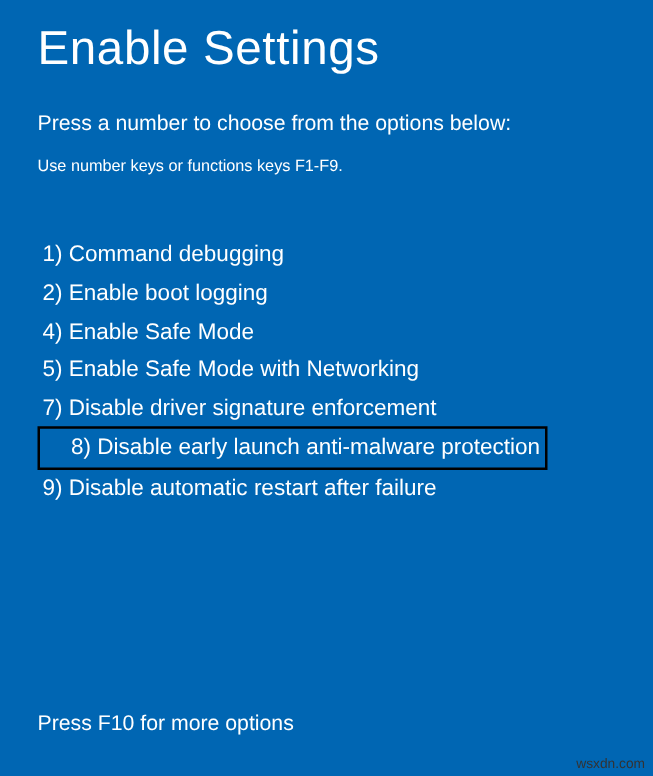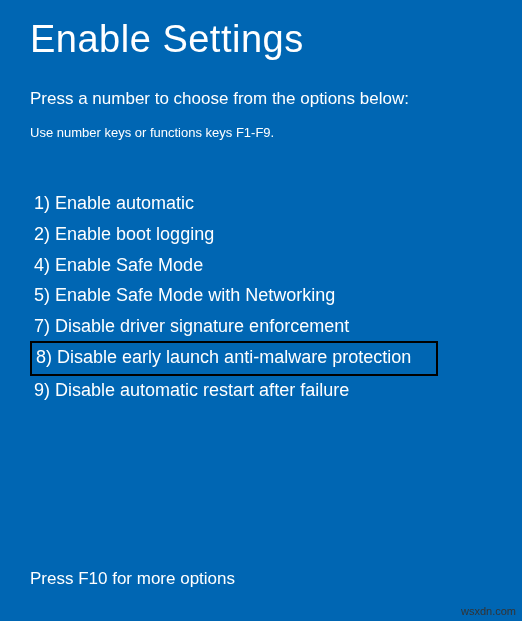--- a/index.html
+++ b/index.html
@@ -34,20 +34,21 @@
     font-weight: 300;
     line-height: 1.6;
     padding: 1px 4px;
   }
   .option.highlighted {
     border: 2px solid #000000;
     padding: 0px 4px 2px 4px;
     margin: -1px 0;
     display: inline-block;
     min-width: 408px;
+    text-align: right;
   }
   .footer {
     position: absolute;
     bottom: 30px;
     left: 30px;
   }
   .footer-line {
     font-size: 17px;
     font-weight: 300;
     line-height: 1.5;
@@ -63,21 +64,21 @@
   }
 </style>
 </head>
 <body>
 
 <h1 class="title">Enable Settings</h1>
 <p class="subtitle">Press a number to choose from the options below:</p>
 <p class="hint">Use number keys or functions keys F1-F9.</p>
 
 <div class="options">
-  <div class="option"><span>1)</span> <span>Enable automatic</span></div>
+  <div class="option"><span>1)</span> <span>Command debugging</span></div>
   <div class="option"><span>2)</span> <span>Enable boot logging</span></div>
   <div class="option"><span>4)</span> <span>Enable Safe Mode</span></div>
   <div class="option"><span>5)</span> <span>Enable Safe Mode with Networking</span></div>
   <div class="option"><span>7)</span> <span>Disable driver signature enforcement</span></div>
   <div class="option highlighted"><span>8)</span> <span>Disable early launch anti-malware protection</span></div>
   <div class="option"><span>9)</span> <span>Disable automatic restart after failure</span></div>
 </div>
 
 <div class="footer">
   <p class="footer-line">Press F10 for more options</p>

